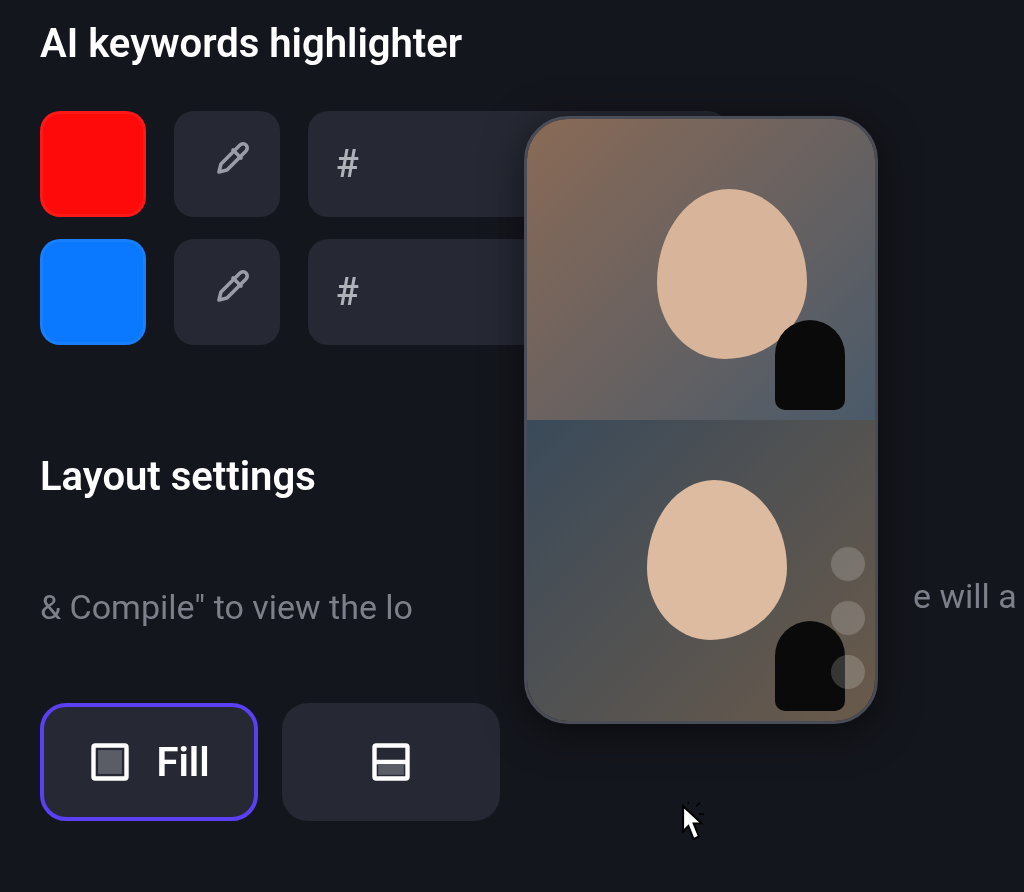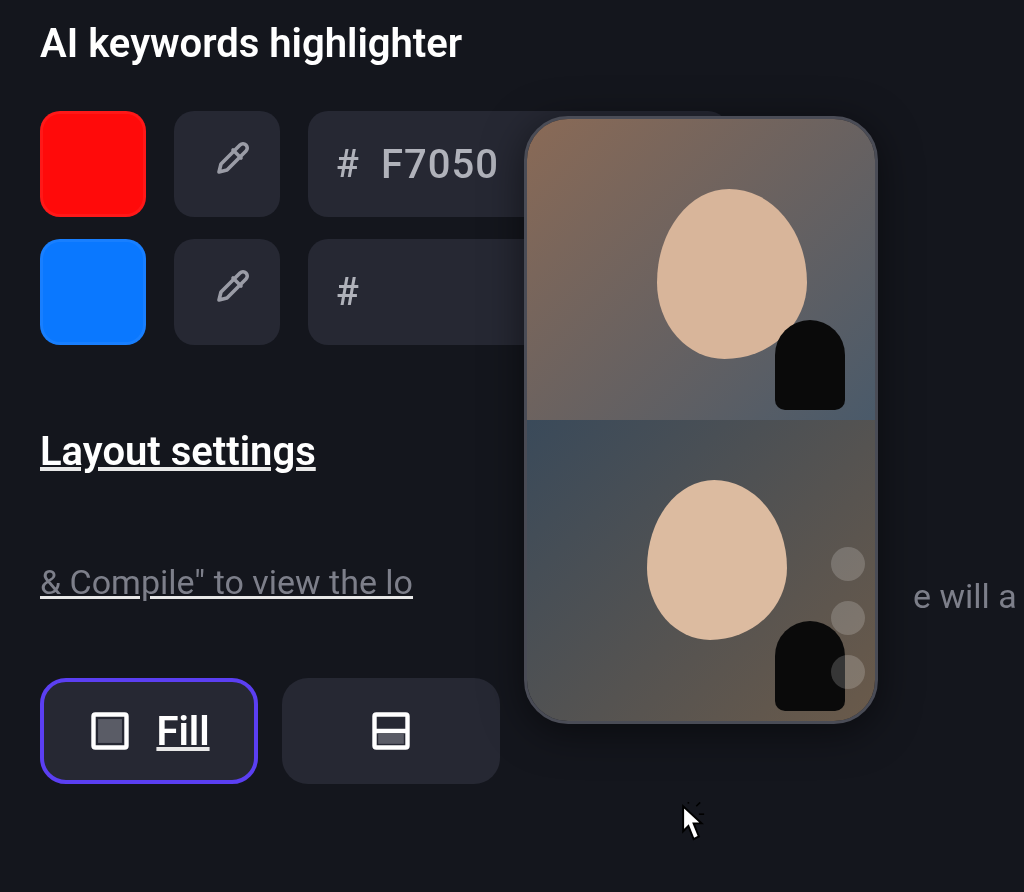--- a/index.html
+++ b/index.html
@@ -59,42 +59,41 @@
     color: #b0b2ba;
     font-weight: 500;
   }
   .hex-value {
     font-size: 40px;
     color: #b0b2ba;
     font-weight: 500;
     letter-spacing: 1px;
   }
   .layout-section {
-    margin-top: 83px;
-    text-decoration: underline;
+    margin-top: 108px;
   }
   .layout-heading {
     font-size: 40px;
     font-weight: 600;
     color: #ffffff;
     margin-bottom: 28px;
   }
   .layout-desc {
     font-size: 34px;
     color: #7d7f8a;
     line-height: 1.55;
     max-width: 940px;
   }
   .layout-buttons {
     display: flex;
     gap: 24px;
     margin-top: 70px;
   }
   .layout-btn {
-    height: 106px;
+    height: 118px;
     border-radius: 26px;
     background: #262833;
     display: flex;
     align-items: center;
     justify-content: center;
     gap: 24px;
     cursor: pointer;
     padding: 0 36px;
     min-width: 218px;
   }
@@ -184,21 +183,20 @@
   <div class="color-row">
     <div class="swatch" style="background:#ff0a0a"></div>
     <div class="dropper-btn">
       <svg width="48" height="48" viewBox="0 0 24 24" fill="none" stroke="#9a9ca6" stroke-width="1.8" stroke-linecap="round" stroke-linejoin="round">
         <path d="M18.5 2.5a2.12 2.12 0 0 1 3 3L12 15l-4 1 1-4 9.5-9.5z"></path>
         <path d="M15 5l4 4"></path>
       </svg>
     </div>
     <div class="hex-field">
       <span class="hex-hash">#</span>
-      <span class="hex-value">F7050</span>
     </div>
   </div>
 
   <div class="color-row">
     <div class="swatch" style="background:#0a78ff"></div>
     <div class="dropper-btn">
       <svg width="48" height="48" viewBox="0 0 24 24" fill="none" stroke="#9a9ca6" stroke-width="1.8" stroke-linecap="round" stroke-linejoin="round">
         <path d="M18.5 2.5a2.12 2.12 0 0 1 3 3L12 15l-4 1 1-4 9.5-9.5z"></path>
         <path d="M15 5l4 4"></path>
       </svg>

